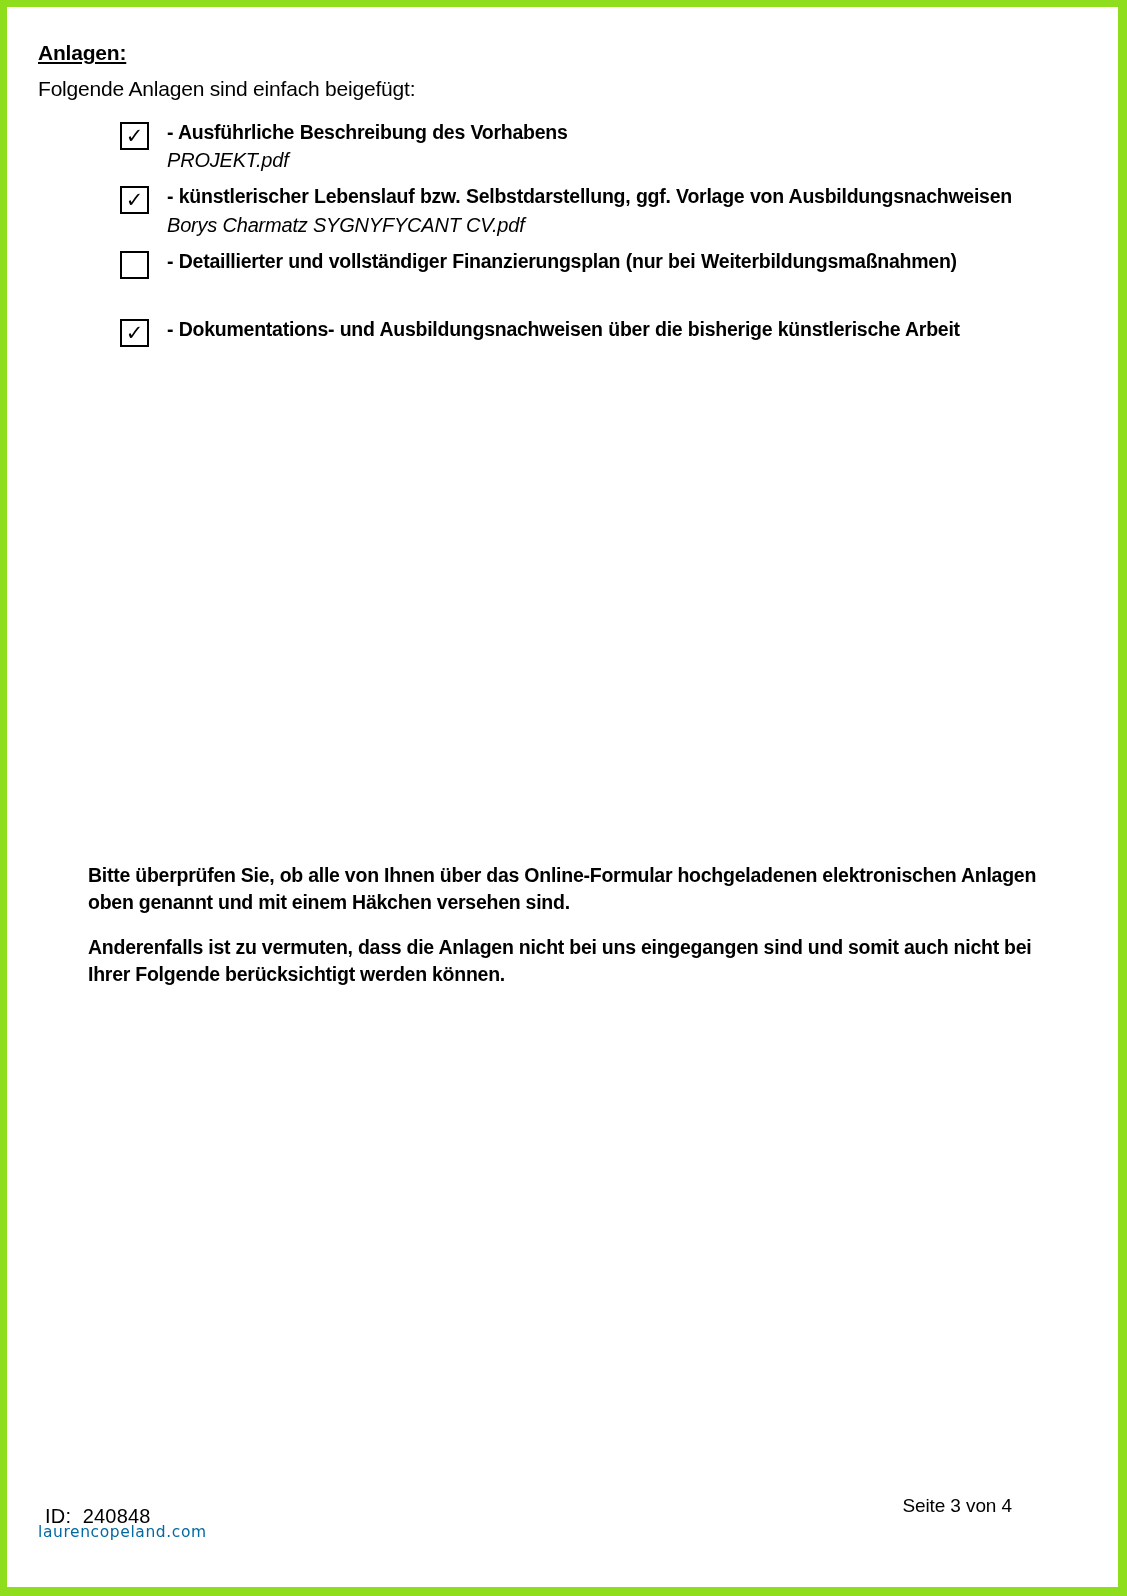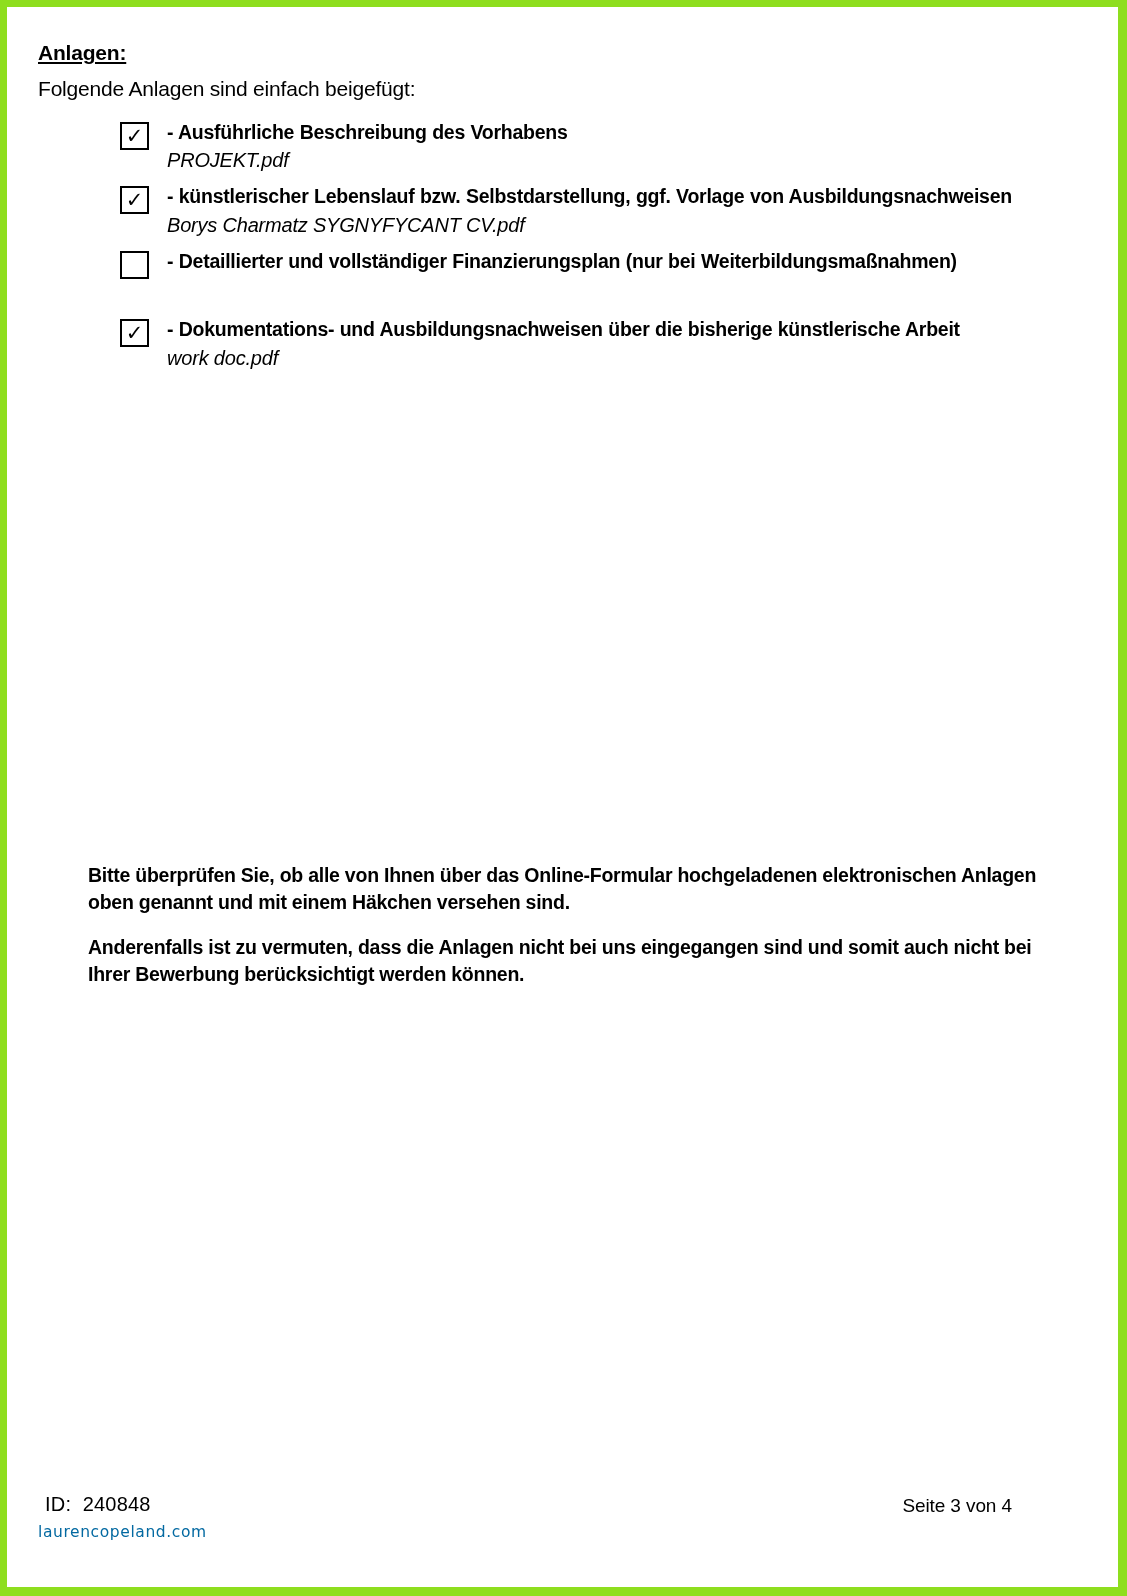--- a/index.html
+++ b/index.html
@@ -134,21 +134,21 @@
     position: absolute;
     left: 31px;
     right: 60px;
     bottom: 38px;
     height: 56px;
   }
 
   .footer-id {
     position: absolute;
     left: 7px;
-    top: 0;
+    top: 12px;
     font-size: 20px;
     letter-spacing: 0.2px;
     white-space: pre;
   }
 
   .footer-page {
     position: absolute;
     right: 46px;
     top: 2px;
     font-size: 19px;
@@ -199,29 +199,28 @@
           <span class="check-glyph"></span>
         </span>
         <span class="attachment-label">- Detaillierter und vollständiger Finanzierungsplan (nur bei Weiterbildungsmaßnahmen)</span>
       </li>
 
       <li class="attachment-item extra-gap">
         <span class="checkbox">
           <span class="check-glyph">✓</span>
         </span>
         <span class="attachment-label">- Dokumentations- und Ausbildungsnachweisen über die bisherige künstlerische Arbeit</span>
-        <span class="attachment-file">work doc.pdf</span>
       </li>
 
     </ul>
   </div>
 
   <div class="notice">
     <p>Bitte überprüfen Sie, ob alle von Ihnen über das Online-Formular hochgeladenen elektronischen Anlagen oben genannt und mit einem Häkchen versehen sind.</p>
-    <p>Anderenfalls ist zu vermuten, dass die Anlagen nicht bei uns eingegangen sind und somit auch nicht bei Ihrer Bewerbung berücksichtigt werden können.</p>
+    <p>Anderenfalls ist zu vermuten, dass die Anlagen nicht bei uns eingegangen sind und somit auch nicht bei Ihrer Folgende berücksichtigt werden können.</p>
   </div>
 
   <div class="footer">
     <span class="footer-id">ID:  240848</span>
     <span class="footer-page">Seite 3 von 4</span>
     <span class="watermark" style="color: #0369a1;">laurencopeland.com</span>
   </div>
 
 </div>
 

